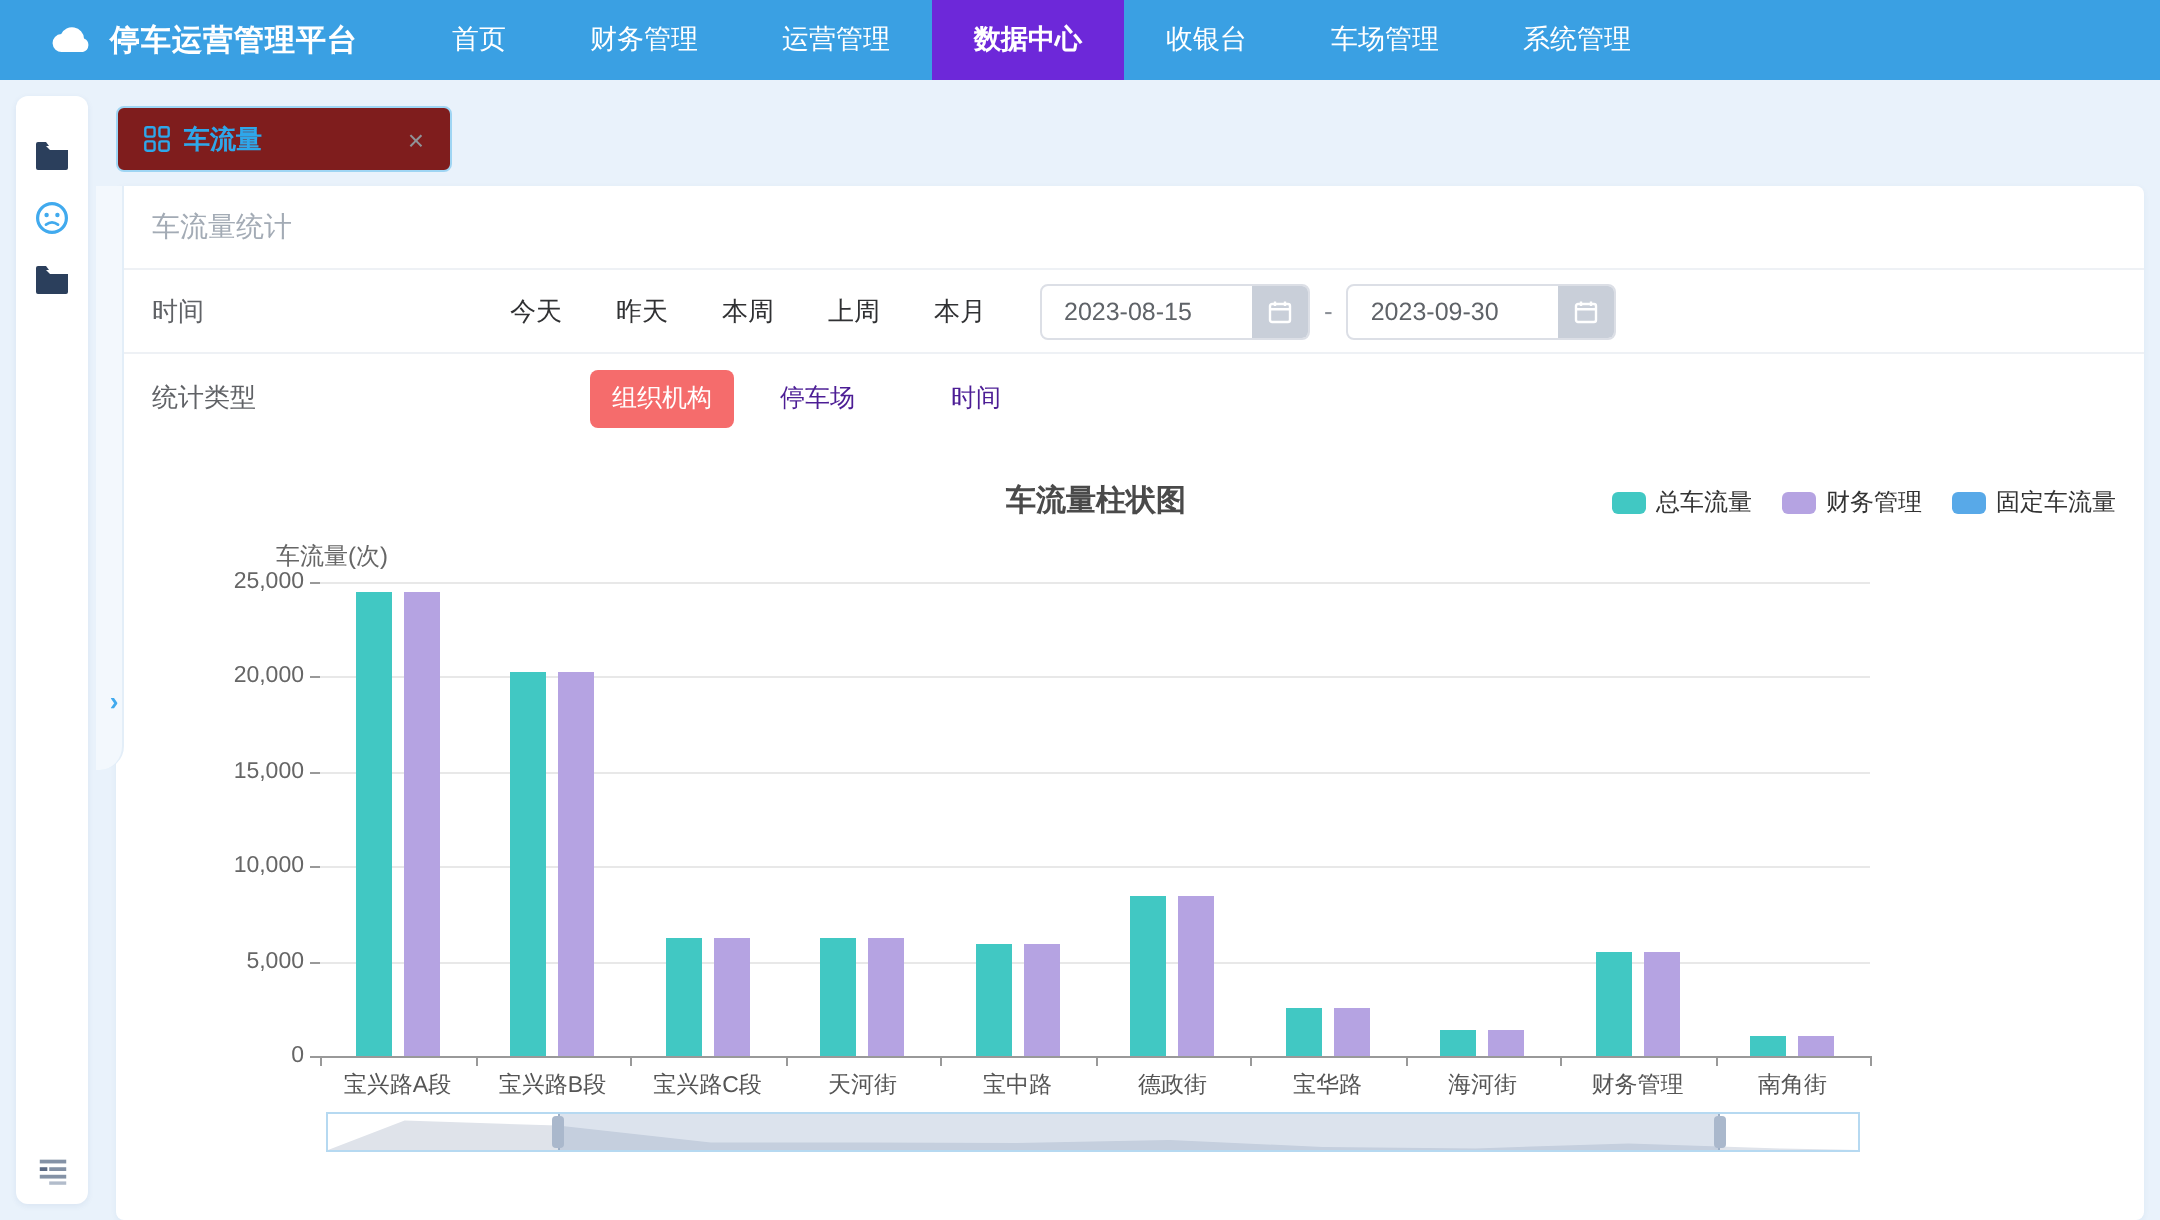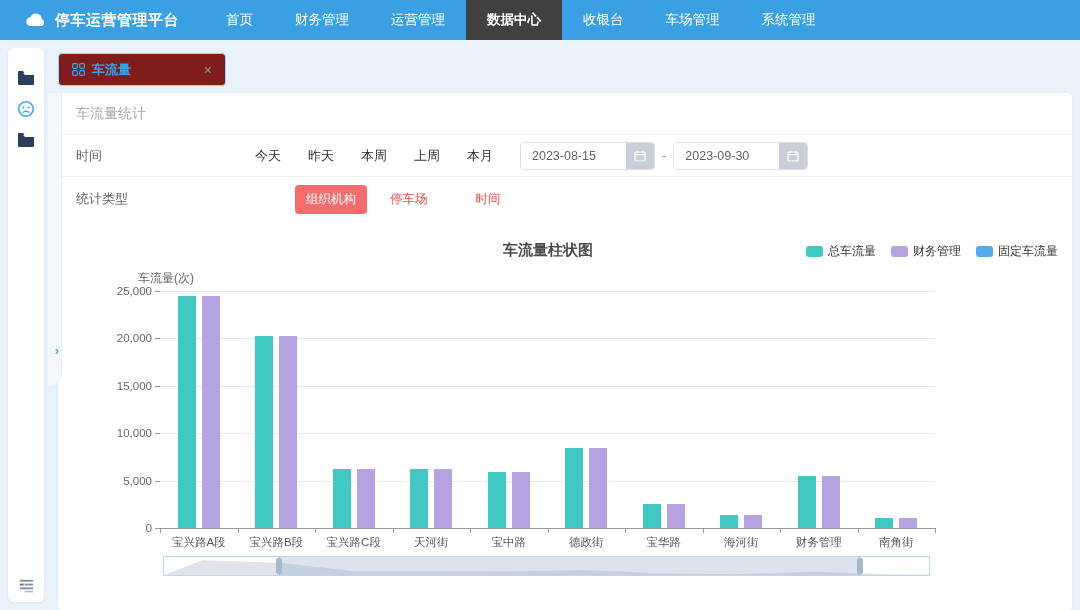--- a/index.html
+++ b/index.html
@@ -7,21 +7,21 @@
     font-family:"Liberation Sans","DejaVu Sans",sans-serif; background:#e9f2fb; }
 
   
   .header { position:absolute; left:0; top:0; width:1080px; height:40px;
     background:#3aa0e3; display:flex; align-items:center; color:#fff; z-index:5; }
   .brand { display:flex; align-items:center; gap:9px; padding-left:26px; width:205px; }
   .brand-title { font-size:15px; font-weight:bold; letter-spacing:.5px; white-space:nowrap; }
   .nav { display:flex; align-items:stretch; height:40px; }
   .nav-item { display:flex; align-items:center; padding:0 21px; font-size:13.5px;
     cursor:pointer; white-space:nowrap; }
-  .nav-item.active { background:#404040; font-weight:bold; }
+  .nav-item.active { background:#6d28d9; font-weight:bold; }
 
   
   .rail { position:absolute; left:8px; top:48px; width:36px; height:554px;
     background:#ffffff; border-radius:6px; box-shadow:0 1px 3px rgba(40,80,140,.08); z-index:4; }
   .rail-icon { position:absolute; left:9px; width:18px; height:18px; cursor:pointer; }
   .rail-bottom { position:absolute; left:10px; bottom:8px; width:17px; height:17px; cursor:pointer; }
 
   
   .tree-strip { position:absolute; left:48px; top:93px; width:14px; height:292px;
     background:#f3f8fd; border-right:1px solid #e3eef8; border-radius:0 0 12px 0; z-index:3; }
@@ -49,21 +49,21 @@
   .date-group { display:flex; align-items:center; gap:7px; }
   .date-box { display:flex; height:28px; border:1px solid #dcdfe6; border-radius:4px;
     overflow:hidden; background:#fff; }
   .date-input { width:105px; border:none; outline:none; padding:0 0 0 11px;
     font-size:12.5px; color:#5f6368; font-family:inherit; background:transparent; }
   .cal-btn { width:28px; background:#c9cfd9; border:none; display:flex;
     align-items:center; justify-content:center; cursor:pointer; }
   .date-sep { color:#8a8f96; font-size:13px; }
   .type-btn { font-size:12.5px; padding:6px 11px; border-radius:4px; cursor:pointer; }
   .type-btn.active { background:#f56c6c; color:#fff; }
-  .type-btn.plain { color:#ef4444; padding:6px 0; margin-right:25px; }
+  .type-btn.plain { color:#4c1d95; padding:6px 0; margin-right:25px; }
   .type-group { display:flex; align-items:center; gap:23px; }
 
   
   .chart { position:absolute; left:0; top:121px; width:1014px; height:396px; }
   .chart-title { position:absolute; left:102px; top:27px; width:776px; text-align:center;
     font-size:15px; font-weight:bold; color:#4a4a4a; }
   .legend { position:absolute; right:14px; top:29px; display:flex; gap:15px; }
   .legend-item { display:flex; align-items:center; gap:5px; cursor:pointer; }
   .legend-swatch { width:17px; height:11px; border-radius:3px; }
   .legend-name { font-size:12px; color:#333; }

